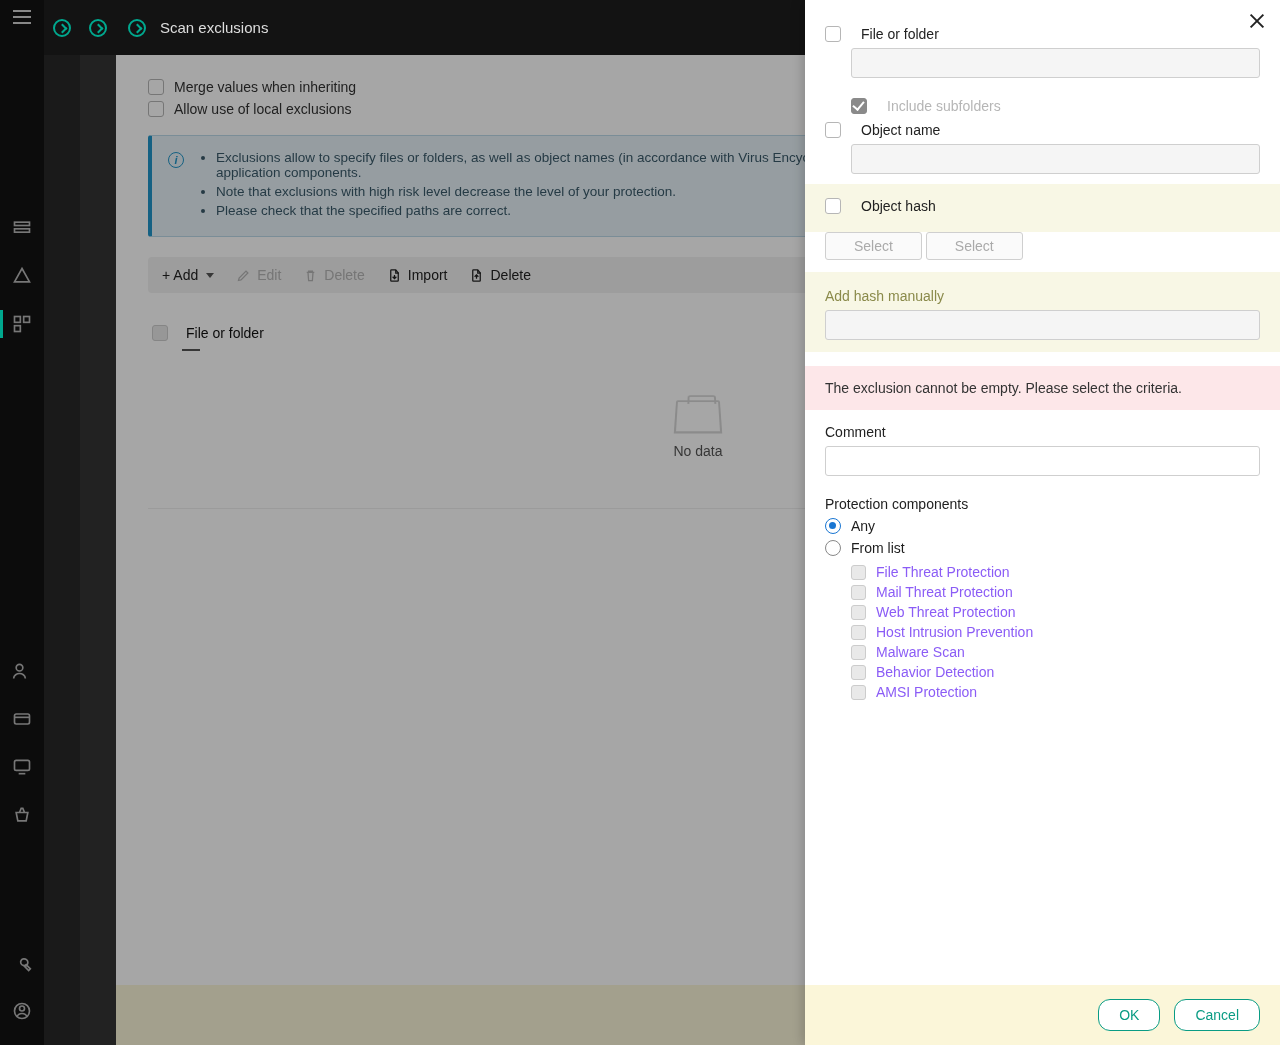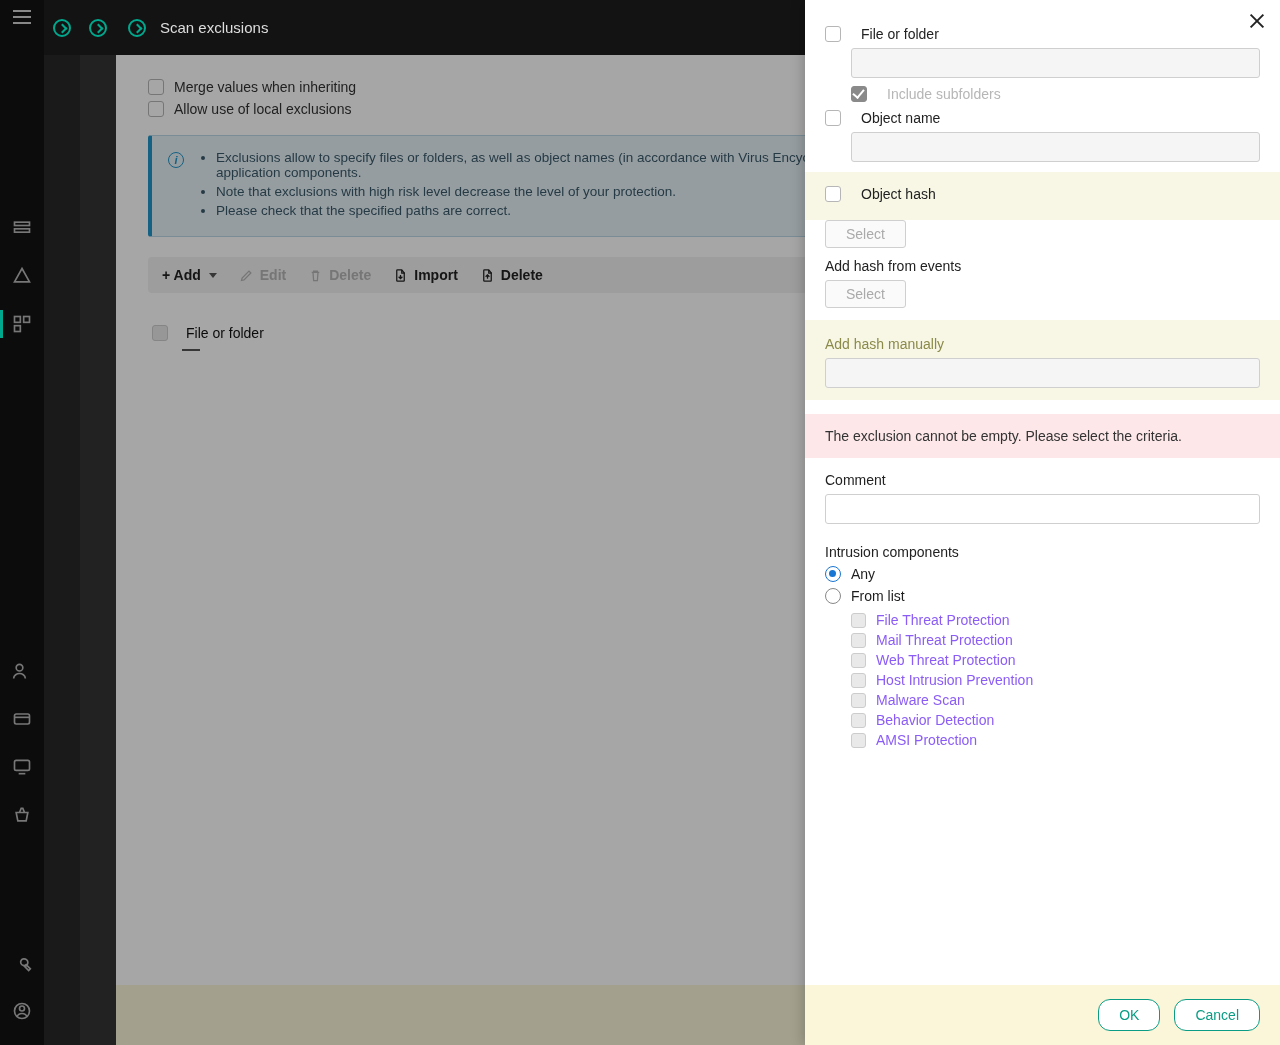--- a/index.html
+++ b/index.html
@@ -33,21 +33,21 @@
 .chk { width:16px; height:16px; border:1px solid #b6b6b6; border-radius:3px; margin-right:10px; flex-shrink:0; background:#fff; }
 .chk.disabled { background:#e9e9e9; border-color:#ccc; }
 .chk.checked { background:#8a8a8a; border-color:#8a8a8a; position:relative; }
 .chk.checked::after { content:""; position:absolute; left:3px; top:0px; width:5px; height:9px; border-right:2px solid #fff; border-bottom:2px solid #fff; transform:rotate(40deg); }
 
 .info-box { margin-top:18px; border:1px solid #bcd9e8; border-left:4px solid #2196c9; background:#e7f2f8; border-radius:3px; padding:14px 18px 14px 48px; position:relative; color:#355; }
 .info-box .info-i { position:absolute; left:16px; top:16px; width:16px; height:16px; border:1.5px solid #2196c9; border-radius:50%; color:#2196c9; font-size:11px; line-height:14px; text-align:center; font-style:italic; font-weight:bold; }
 .info-box ul { list-style: disc; padding-left:16px; }
 .info-box li { margin-bottom:4px; font-size:13.5px; color:#3a5a6a; }
 
-.toolbar { margin-top:20px; background:#f1f1f1; border-radius:4px; padding:10px 14px; display:flex; align-items:center; gap:22px;font-weight:bold; }
+.toolbar { margin-top:20px; background:#f1f1f1; border-radius:4px; padding:10px 14px; display:flex; align-items:center; gap:22px; }
 .tbtn { display:flex; align-items:center; gap:6px; color:#222; font-size:14px; cursor:pointer; }
 .tbtn.disabled { color:#b5b5b5; cursor:default; }
 .tbtn svg { width:15px; height:15px; }
 .tbtn .caret { width:0; height:0; border-left:4px solid transparent; border-right:4px solid transparent; border-top:5px solid #555; margin-left:2px; }
 
 .table-head { display:flex; margin-top:24px; }
 .th { flex:1; padding:8px 4px; font-size:14px; color:#111; position:relative; }
 .th .sort { position:absolute; left:0; bottom:-2px; width:18px; height:2px; background:#555; }
 .th-check { width:34px; flex:none; display:flex; align-items:center; }
 .tbody { height:160px; display:flex; flex-direction:column; align-items:center; justify-content:center; color:#555; border-bottom:1px solid #eee; }
@@ -67,21 +67,21 @@
 .panel .close::before, .panel .close::after { content:""; position:absolute; left:8px; top:0; width:2px; height:18px; background:#222; }
 .panel .close::before { transform:rotate(45deg); }
 .panel .close::after { transform:rotate(-45deg); }
 
 .sect-label { display:flex; align-items:center; margin:8px 0 6px; }
 .sect-label .txt { margin-left:10px; color:#222; font-size:14px; }
 .sect-label.disabled .txt { color:#b6b6b6; }
 .indent { margin-left:26px; }
 .text-input { width:100%; height:30px; border:1px solid #cfcfcf; border-radius:3px; background:#f5f5f5; padding:0 8px; font-size:14px; }
 .text-input.white { background:#fff; }
-.small-btn { display:inline-block; border:1px solid #cfcfcf; border-radius:3px; background:#fafafa; padding:5px 20px; color:#aaa; font-size:14px; cursor:default; }
+.small-btn { display:inline-block; border:1px solid #cfcfcf; border-radius:3px; background:#fafafa; padding:5px 28px; color:#aaa; font-size:14px; cursor:default; }
 .sub-label { font-size:14px; color:#222; margin:10px 0 6px; }
 .sub-label.muted { color:#8a8a4a; }
 .yellow-zone { background:#f8f7e5; margin:0 -20px; padding:6px 20px 12px; }
 .error-strip { background:#fde7e9; margin:14px -20px 14px; padding:14px 20px; color:#333; font-size:14px; }
 
 .radio-row { display:flex; align-items:center; margin:6px 0; }
 .radio { width:16px; height:16px; border:1.5px solid #888; border-radius:50%; margin-right:10px; position:relative; flex-shrink:0; }
 .radio.selected { border-color:#1976d2; }
 .radio.selected::after { content:""; position:absolute; left:3px; top:3px; width:7px; height:7px; background:#1976d2; border-radius:50%; }
 
@@ -230,36 +230,40 @@
     </div>
   </div>
 
   <div class="table-head">
     <div class="th th-check">
         <div class="chk disabled"></div>
       </div>
     <div class="th" style="flex:2"><span>File or folder</span><span class="sort"></span></div>
     <div class="th"><span>Status</span><span class="sort"></span></div>
   </div>
+  <div class="tbody">
+    <div class="empty-icon"></div>
+    <div>No data</div>
+  </div>
 
   <div class="bottom-strip"></div>
   <div class="overlay"></div>
 </div>
 
 <div class="panel">
   <div class="close"></div>
   <div class="panel-body">
 
     <div class="sect-label">
       <div class="chk"></div>
       <span class="txt">File or folder</span>
     </div>
     <div class="indent">
       <input class="text-input" style="">
-      <div class="sect-label disabled" style="margin-top:8px">
+      <div class="sect-label disabled" style="margin-top:20px">
         <div class="chk checked disabled"></div>
         <span class="txt">Include subfolders</span>
       </div>
     </div>
 
     <div class="sect-label">
       <div class="chk"></div>
       <span class="txt">Object name</span>
     </div>
     <div class="indent">
@@ -268,34 +272,33 @@
 
     <div class="yellow-zone" style="margin-top:10px">
       <div class="sect-label">
         <div class="chk"></div>
         <span class="txt">Object hash</span>
       </div>
     </div>
 
     <div class="small-btn">Select</div>
 
-    <div class="sub-label">Add hash from events</div>
     <div class="small-btn">Select</div>
 
     <div class="yellow-zone" style="margin-top:12px">
       <div class="sub-label muted">Add hash manually</div>
       <input class="text-input" style="">
     </div>
 
     <div class="error-strip">The exclusion cannot be empty. Please select the criteria.</div>
 
     <div class="sub-label">Comment</div>
     <input class="text-input white" style="">
 
-    <div class="sub-label" style="margin-top:20px">Intrusion components</div>
+    <div class="sub-label" style="margin-top:20px">Protection components</div>
 
     <div class="radio-row">
       <div class="radio selected"></div>
       <span>Any</span>
     </div>
     <div class="radio-row">
       <div class="radio"></div>
       <span>From list</span>
     </div>
 

